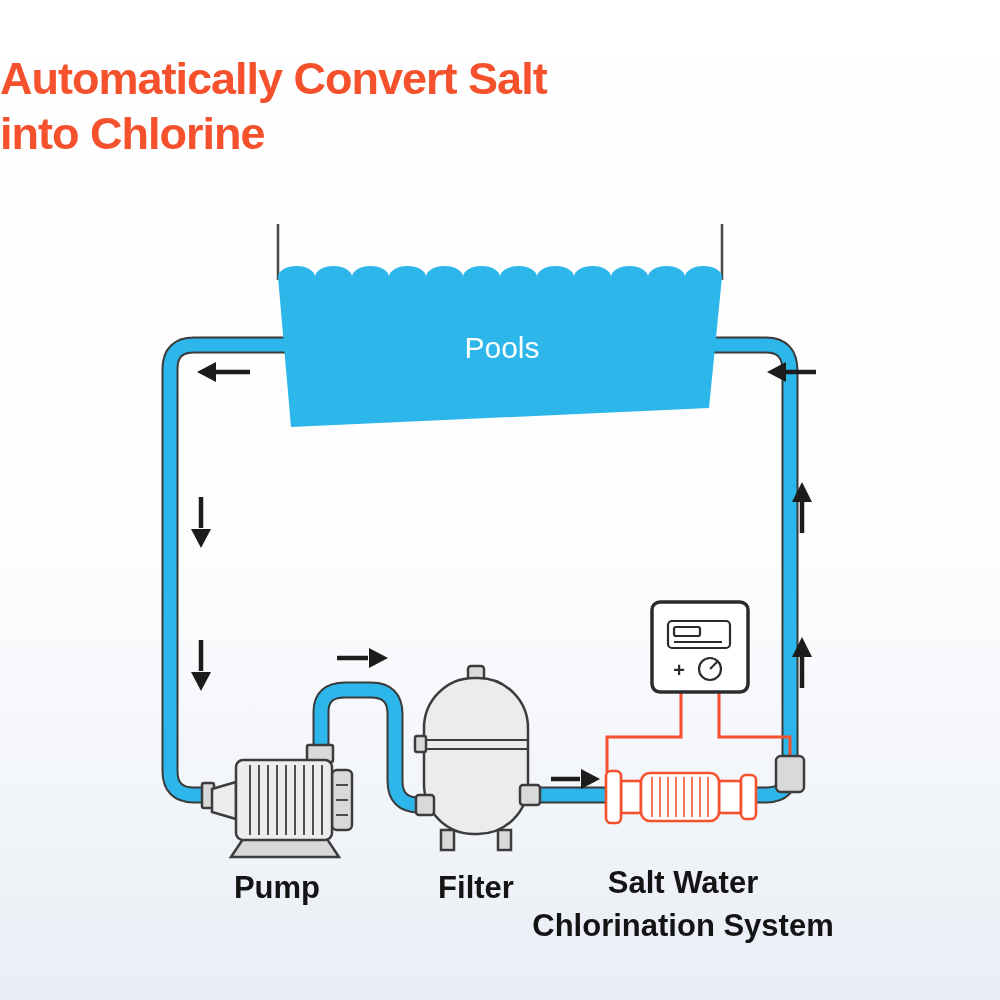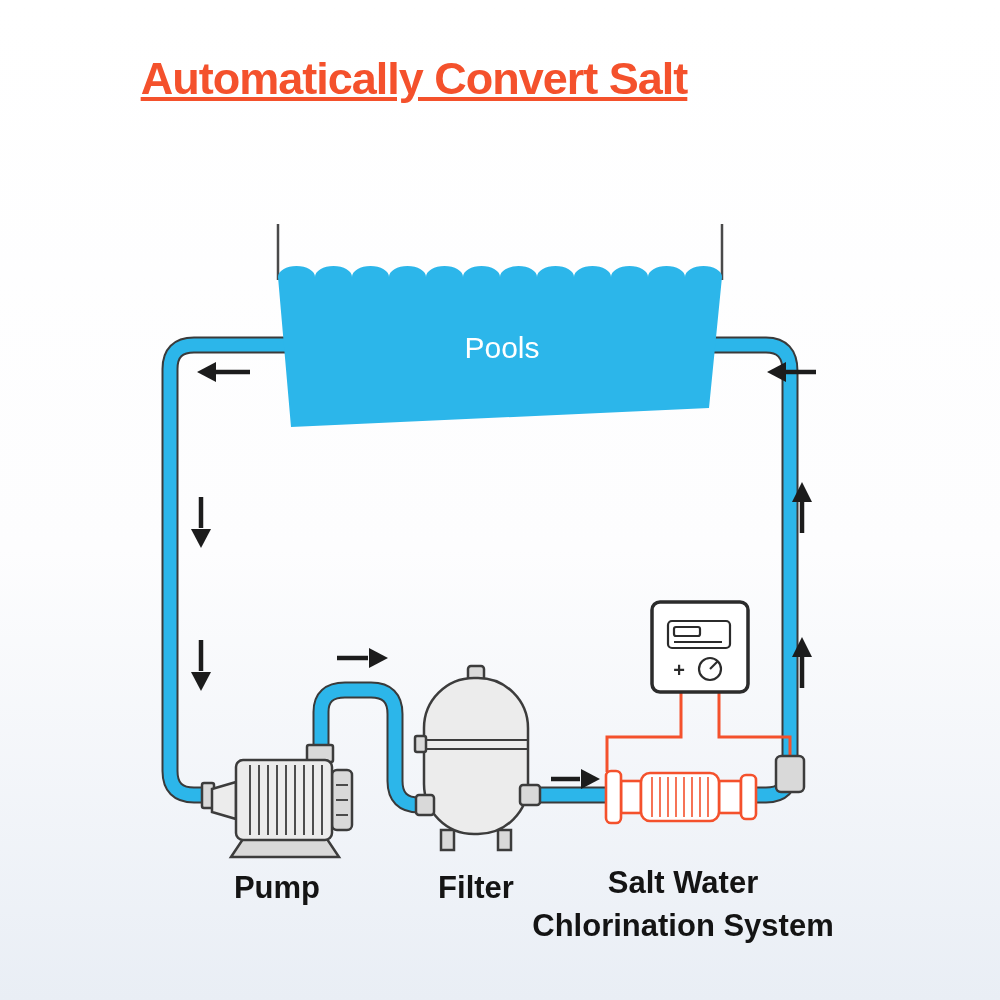--- a/index.html
+++ b/index.html
@@ -4,23 +4,23 @@
 <style>
   * { margin:0; padding:0; box-sizing:border-box; }
   html,body { width:1000px; height:1000px; }
   body {
     font-family:"Liberation Sans", sans-serif;
     background:linear-gradient(180deg,#ffffff 0%,#fdfdfe 55%,#e9eef5 100%);
     position:relative; overflow:hidden;
   }
   .title {
     position:absolute; top:52px; left:0; width:828px;
-    text-align:center;
+    text-align:left;
     color:var(--accent-orange,#F4512C);
-    font-size:45px; font-weight:800; line-height:1.22; letter-spacing:-1px;text-decoration:underline;
+    font-size:45px; font-weight:800; line-height:1.22; letter-spacing:-1px;
   }
   svg.diagram { position:absolute; left:0; top:0; }
 
   .pipe-outline { fill:none; stroke:var(--outline-dark,#3A3A3A); stroke-width:17; }
   .pipe        { fill:none; stroke:var(--pipe-blue,#2CB6EA); stroke-width:13; }
   .pool-body   { fill:var(--water-blue,#2CB6EA); }
   .wall        { stroke:#4A4A4A; stroke-width:2.5; }
 
   .gray-part { fill:#ECECEC; stroke:#3C3C3C; stroke-width:2.5; }
   .gray-dark { fill:#D9D9D9; stroke:#3C3C3C; stroke-width:2.5; }
@@ -38,20 +38,21 @@
 
   .label      { font-size:31px; font-weight:600; fill:var(--label-text,#141414); text-anchor:middle; }
   .pool-label { font-size:30px; font-weight:500; fill:#FFFFFF; text-anchor:middle; }
   .plus       { font-size:20px; font-weight:700; fill:#2B2B2B; text-anchor:middle; }
 </style>
 </head>
 <body>
 
 <div class="title">
   <div>Automatically Convert Salt</div>
+  <div>into Chlorine</div>
 </div>
 
 <svg class="diagram" width="1000" height="1000" viewBox="0 0 1000 1000">
 
   <g>
     <path class="pipe-outline" d="M292 345 H194 Q170 345 170 369 V771 Q170 795 194 795 H214"></path>
     <path class="pipe" d="M292 345 H194 Q170 345 170 369 V771 Q170 795 194 795 H214"></path>
   </g>
   <g>
     <path class="pipe-outline" d="M321 756 V712 Q321 690 345 690 H371 Q395 690 395 714 V781 Q395 805 419 805 H432"></path>

